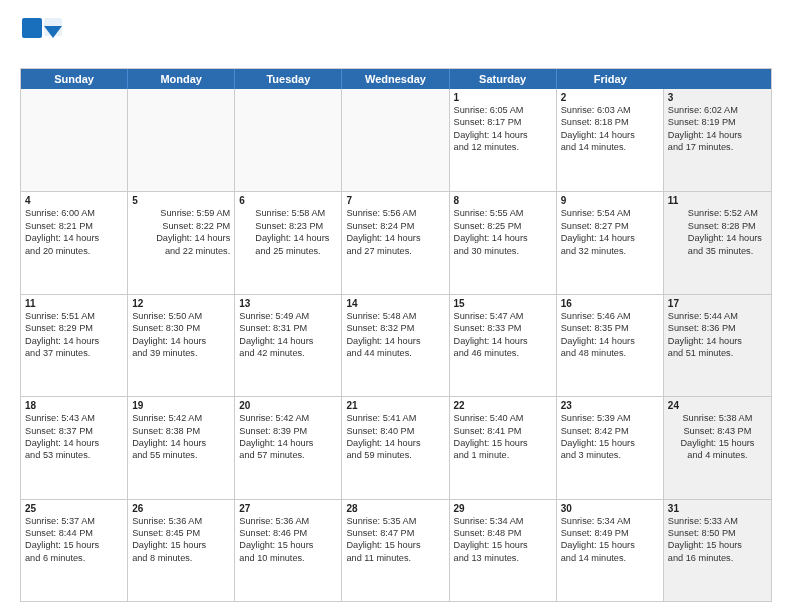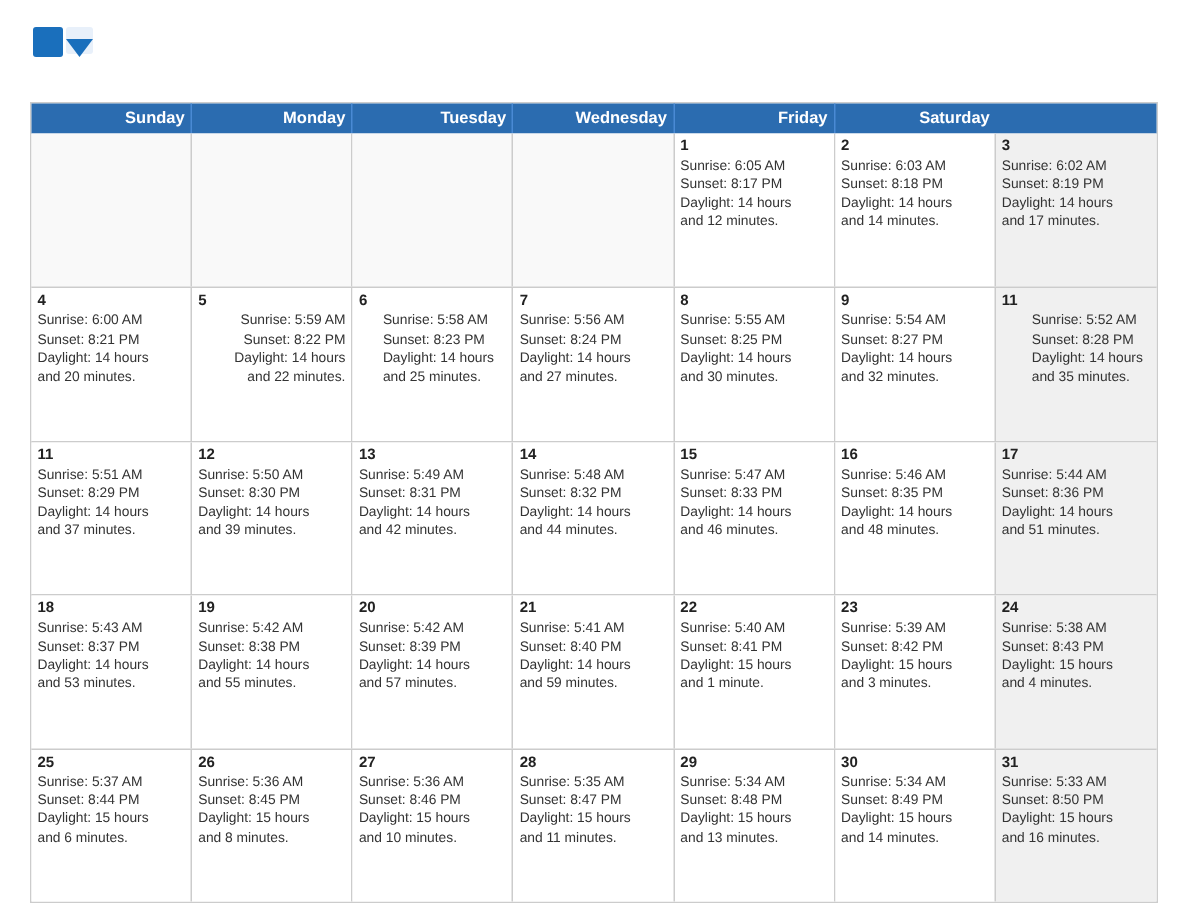--- a/index.html
+++ b/index.html
@@ -70,21 +70,21 @@
     .cal-header {
       display: grid;
       grid-template-columns: repeat(7, 1fr);
       background: #2b6cb0;
     }
     .cal-header-cell {
       color: #fff;
       font-size: 11px;
       font-weight: bold;
       padding: 4px 4px;
-      text-align: right;
+      text-align: center;
       border-right: 1px solid #4a8ad4;
     }
     .cal-header-cell:last-child { border-right: none; }
     .cal-body {
       flex: 1;
       display: grid;
       grid-template-rows: repeat(5, 1fr);
     }
     .cal-row {
       display: grid;
@@ -137,22 +137,22 @@
       <div class="location-title"></div>
     </div>
   </div>
 
   <div class="calendar">
     <div class="cal-header">
     <div class="cal-header-cell">Sunday</div>
         <div class="cal-header-cell">Monday</div>
         <div class="cal-header-cell">Tuesday</div>
         <div class="cal-header-cell">Wednesday</div>
+        <div class="cal-header-cell">Saturday</div>
         <div class="cal-header-cell">Friday</div>
-        <div class="cal-header-cell">Saturday</div>
       </div>
     <div class="cal-body">
     <div class="cal-row">
           <div class="cal-cell empty"></div>
           <div class="cal-cell empty"></div>
           <div class="cal-cell empty"></div>
           <div class="cal-cell empty"></div>
           <div class="cal-cell">
             <div class="day-num">1</div>
             <div class="cell-text" style="white-space: pre-line;">Sunrise: 6:05 AM
@@ -315,21 +315,21 @@
           </div>
           <div class="cal-cell">
             <div class="day-num">23</div>
             <div class="cell-text" style="white-space: pre-line;">Sunrise: 5:39 AM
 Sunset: 8:42 PM
 Daylight: 15 hours
 and 3 minutes.</div>
           </div>
           <div class="cal-cell shaded">
             <div class="day-num">24</div>
-            <div class="cell-text" style="white-space: pre-line;">Sunrise: 5:38 AM
+            <div class="cell-text" style="white-space: pre-line; text-align: center;">Sunrise: 5:38 AM
 Sunset: 8:43 PM
 Daylight: 15 hours
 and 4 minutes.</div>
           </div>
         </div>
         <div class="cal-row">
           <div class="cal-cell">
             <div class="day-num">25</div>
             <div class="cell-text" style="white-space: pre-line;">Sunrise: 5:37 AM
 Sunset: 8:44 PM

